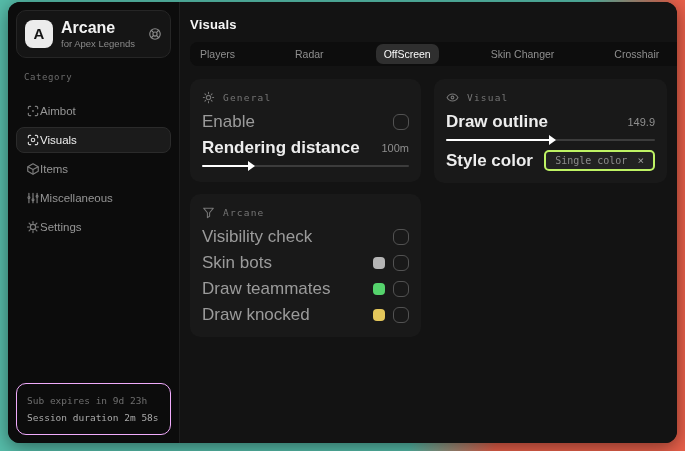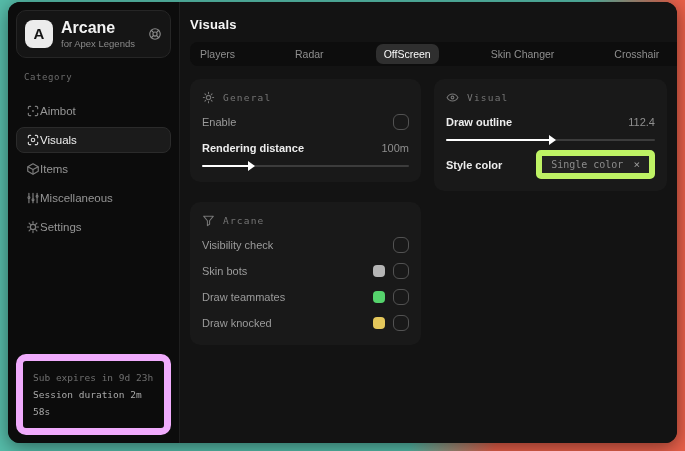--- a/index.html
+++ b/index.html
@@ -38,21 +38,21 @@
   }
   .nav-item {
     display:flex; align-items:center; padding:5px 9px; margin-bottom:3px;
     border-radius:8px; border:1px solid transparent; color:#969696; font-size:11.5px;
     cursor:default;
   }
   .nav-item .nico { display:flex; color:#7d7d7d; }
   .nav-item.selected { background:#1b1b1b; border-color:#2b2b2b; color:#eeeeee; }
   .nav-item.selected .nico { color:#d5d5d5; }
   .side-footer {
-    margin-top:auto; border:7px solid #f0abfc; border-radius:10px;
+    margin-top:auto; border:1px solid #f0abfc; border-radius:10px;
     padding:8px 10px; font-family:"DejaVu Sans Mono", monospace; font-size:9.5px;
     line-height:17px;
   }
   .foot-l1 { color:#6f6f6f; }
   .foot-l2 { color:#a9a9a9; }
   
   .main { flex:1; background:#131313; padding:15px 10px 0; }
   .page-title { color:#f5f5f5; font-size:13px; font-weight:bold; letter-spacing:.2px; }
   .tabbar {
     display:inline-flex; background:#0d0d0d; border-radius:8px;
@@ -67,21 +67,21 @@
     margin-top:13px; display:grid; grid-template-columns:231px 233px;
     column-gap:13px; row-gap:11px; align-items:start;
   }
   .panel { background:#191919; border-radius:10px; padding:10px 12px 12px; }
   .p-head {
     display:flex; align-items:center; gap:8px; color:#757575;
     font-family:"DejaVu Sans Mono", monospace; font-size:9.5px; letter-spacing:1.2px;
     margin:2px 0 7px;
   }
   .row { display:flex; align-items:center; min-height:21px; margin-top:5px; }
-  .row .lab { flex:1; color:#9b9b9b; font-size:11px; }
+  .row .lab { flex:1; color:#9b9b9b; font-size:17px; }
   .row .lab.strong { color:#ededed; font-weight:600; }
   .row .val { color:#8f8f8f; font-size:11px; }
   .checkbox {
     width:16px; height:16px; border:1.5px solid #525252; border-radius:6px;
     background:transparent; flex-shrink:0;
   }
   .swatch { width:12px; height:12px; border-radius:4px; margin-right:8px; flex-shrink:0; }
   .ctrls { display:flex; align-items:center; }
   .slider { position:relative; height:8px; margin-top:4px; cursor:default; }
   .slider .track {
@@ -91,21 +91,21 @@
   .slider .fill {
     position:absolute; left:0; top:3px; height:2px; background:#ffffff; border-radius:2px;
   }
   .slider .thumb {
     position:absolute; top:-1px; width:0; height:0; margin-left:-2px;
     border-left:7px solid #ffffff; border-top:5px solid transparent;
     border-bottom:5px solid transparent;
   }
   .chip {
     display:flex; align-items:center; gap:10px; background:#222222;
-    border:6px solid #bef264; border-radius:5px; padding:3px 9px;
+    border:2px solid #bef264; border-radius:5px; padding:3px 9px;
     font-family:"DejaVu Sans Mono", monospace; font-size:10px; color:#8c8c8c;
   }
   .chip .x { color:#9d9d9d; font-size:11px; line-height:1; cursor:default; }
   svg { display:block; }
 </style>
 </head>
 <body>
 
 <div class="window">
 
@@ -229,21 +229,21 @@
           <span>
             <svg width="13" height="13" viewBox="0 0 24 24" fill="none" stroke="currentColor" stroke-width="2" stroke-linecap="round" stroke-linejoin="round">
               <path d="M2 12s3.5-6.5 10-6.5S22 12 22 12s-3.5 6.5-10 6.5S2 12 2 12z"></path>
               <circle cx="12" cy="12" r="2.5"></circle>
             </svg>
           </span>
           <span>Visual</span>
         </div>
         <div class="row">
           <span class="lab strong">Draw outline</span>
-          <span class="val">112.4</span>
+          <span class="val">149.9</span>
         </div>
         <div class="slider" style="margin-bottom:6px;">
           <div class="track"></div>
           <div class="fill" style="width: 50%;"></div>
           <div class="thumb" style="left: 50%;"></div>
         </div>
         <div class="row">
           <span class="lab strong">Style color</span>
           <span class="chip">
             <span>Single color</span>

